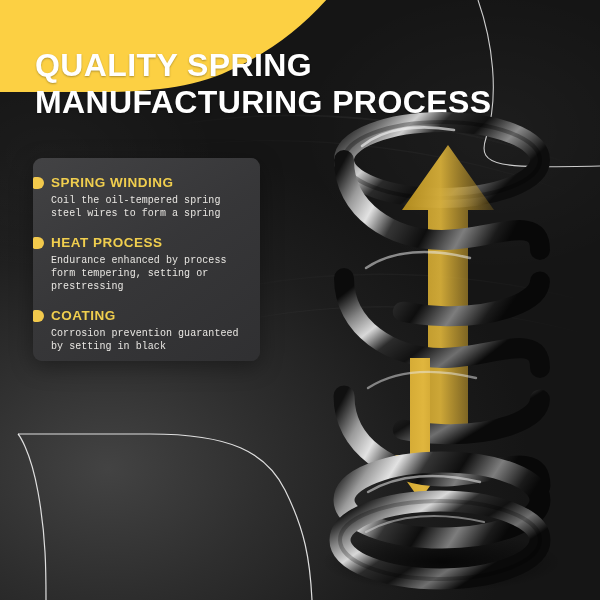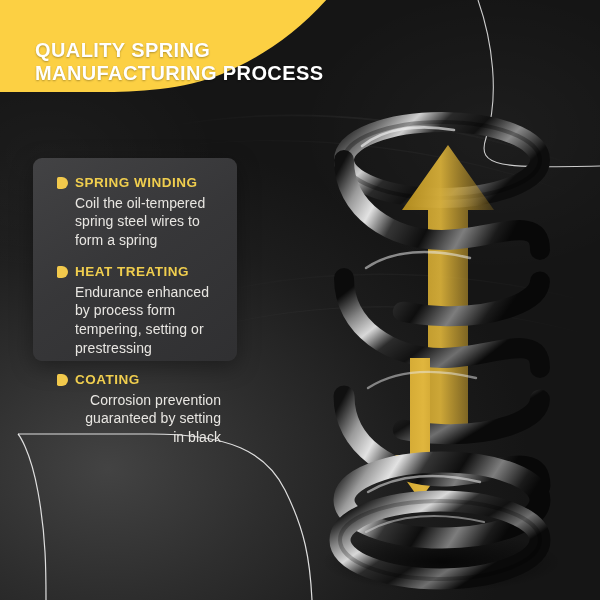--- a/index.html
+++ b/index.html
@@ -30,61 +30,62 @@
   .bg-swoosh{position:absolute;inset:0;opacity:.5;}
   
   .yellow-blob{
     position:absolute;left:-40px;top:-60px;
     width:420px;height:190px;
   }
   
   .title{
     position:absolute;left:35px;top:26px;
     width:480px;
-    font-size:20px;line-height:1.14;
+    font-size:32px;line-height:1.14;
     font-weight:bold;
     letter-spacing:.4px;
     color:#ffffff;
     text-shadow:0 1px 2px rgba(0,0,0,.30);
     white-space:pre-line;
   }
   
   .card{
     position:absolute;left:33px;top:158px;
-    width:204px;height:203px;
+    width:227px;height:203px;
     border-radius:9px;
     background:linear-gradient(150deg, rgba(68,68,70,.96) 0%, rgba(56,56,58,.95) 48%, rgba(48,48,50,.95) 100%);
     box-shadow:0 6px 22px rgba(0,0,0,.35);
-    padding:18px 16px 0 24px;
+    padding:18px 16px 0 0;
     box-sizing:border-box;
   }
   .step{margin-bottom:16px;}
-  .step:last-child{margin-bottom:0;text-align:right;}
+  .step:last-child{margin-bottom:0;}
   .step-head{display:flex;align-items:center;gap:7px;}
   .bullet{
     display:inline-block;
     width:11px;height:12px;
     background:#F2C94C;
     border-radius:2px 7px 7px 2px;
     flex:none;
   }
   .step-title{
     color:#F0CE4E;
     font-size:13.5px;
     font-weight:bold;
     letter-spacing:.5px;
     line-height:1;
   }
   .step-body{
     margin:4px 0 0 18px;
     color:#E8E6E2;
-    font-size:14px;
+    font-size:10px;
     line-height:1.33;
     letter-spacing:.05px;
     max-width:190px;
+    font-family:Liberation Mono, monospace;
   }
   
   .deco{position:absolute;inset:0;pointer-events:none;}
   
   .spring-wrap{
     position:absolute;left:322px;top:100px;
     width:278px;height:490px;
   }
 </style>
 </head>
@@ -218,21 +219,21 @@
       <div class="step-head">
         <span class="bullet"></span>
         <span class="step-title">SPRING WINDING</span>
       </div>
       <div class="step-body">Coil the oil-tempered spring steel wires to form a spring</div>
     </div>
 
     <div class="step">
       <div class="step-head">
         <span class="bullet"></span>
-        <span class="step-title">HEAT TREATING</span>
+        <span class="step-title">HEAT PROCESS</span>
       </div>
       <div class="step-body">Endurance enhanced by process form tempering, setting or prestressing</div>
     </div>
 
     <div class="step">
       <div class="step-head">
         <span class="bullet"></span>
         <span class="step-title">COATING</span>
       </div>
       <div class="step-body">Corrosion prevention guaranteed by setting in black</div>

